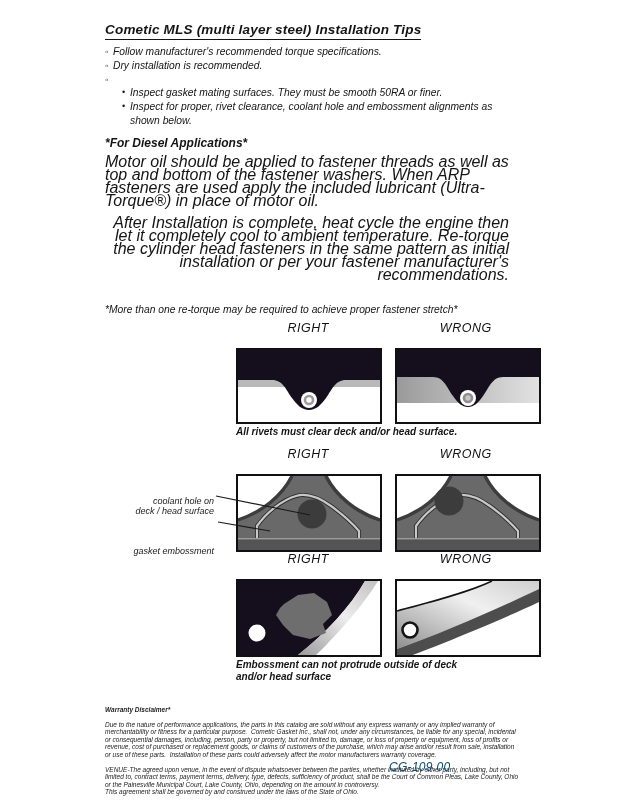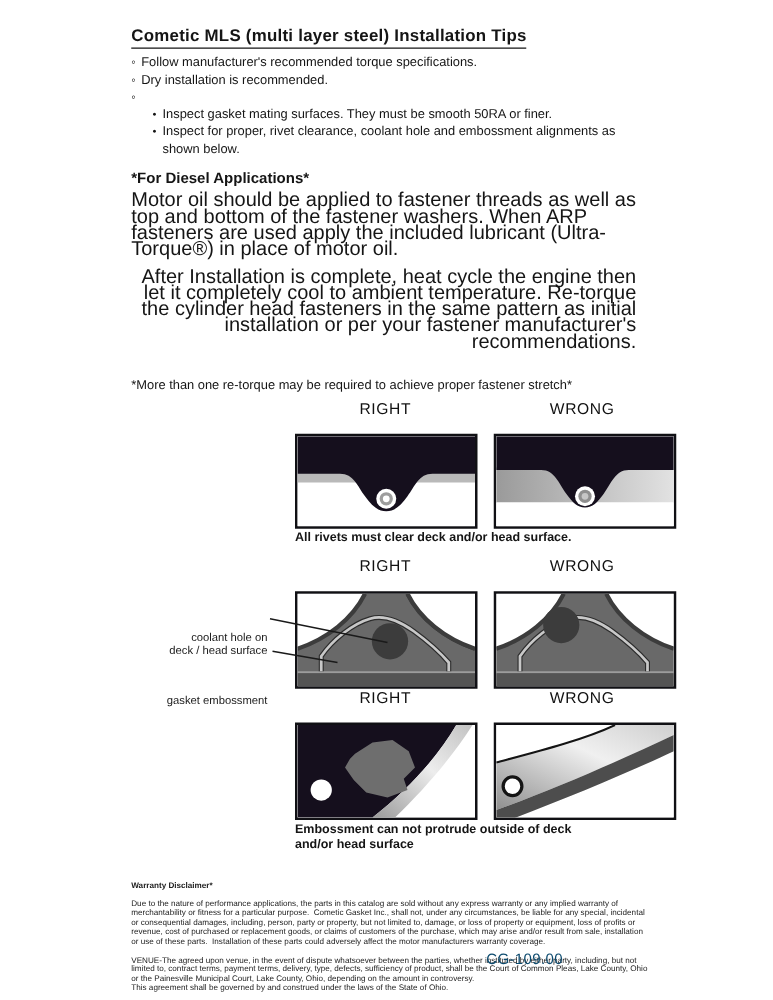--- a/index.html
+++ b/index.html
@@ -1,18 +1,18 @@
 <!DOCTYPE html>
 <html><head>
 <meta charset="utf-8">
 <style>
   html,body { margin:0; padding:0; background:#ffffff; }
   .page {
     position:relative; width:618px; height:800px; background:#ffffff;
-    font-family:"Liberation Sans", sans-serif; color:#151515; overflow:hidden;
+    font-family:"Liberation Sans", sans-serif; color:#151515; overflow:hidden;font-style:italic;
   }
   .content { position:absolute; left:105px; top:20px; width:414px; }
 
   
   .title {
     display:inline-block; font-size:13.5px; font-weight:bold;
     border-bottom:1.6px solid #141414; padding-bottom:2px; letter-spacing:.2px;
   }
 
   
@@ -34,21 +34,21 @@
   .figlabels { display:flex; gap:13px; margin-bottom:13px; }
   .figlabels span { width:146px; text-align:center; font-size:12.5px; letter-spacing:.5px; color:#111; }
   .figrow { display:flex; gap:13px; }
   .figbox { width:142px; height:72px; border:2px solid #101014; background:#fff; }
   .figbox.tall { height:74px; }
   .figbox svg { display:block; }
   .figcaption { margin-top:2px; margin-bottom:10px; font-size:10px; font-weight:bold; white-space:pre-wrap; line-height:11.5px; }
 
   .row2wrap { position:relative; }
   .fig2-labels {
-    position:absolute; right:100%; margin-right:22px; top:12px; width:120px;
+    position:absolute; right:100%; margin-right:22px; top:2px; width:120px;
     text-align:right; font-size:9px; line-height:10px; white-space:pre-wrap; color:#1a1a1a;
   }
   .fig2-labels .lab2 { margin-top:10px; }
   .leads { position:absolute; left:-132px; top:0; width:300px; height:78px; overflow:visible; pointer-events:none; }
 
   
   .disclaimer { margin-top:24px; width:414px; font-size:6.5px; line-height:7.6px; color:#222; }
   .disclaimer .dheading { font-weight:bold; margin-bottom:7px; }
   .disclaimer p { margin:0 0 7px 0; white-space:pre-wrap; }
 

